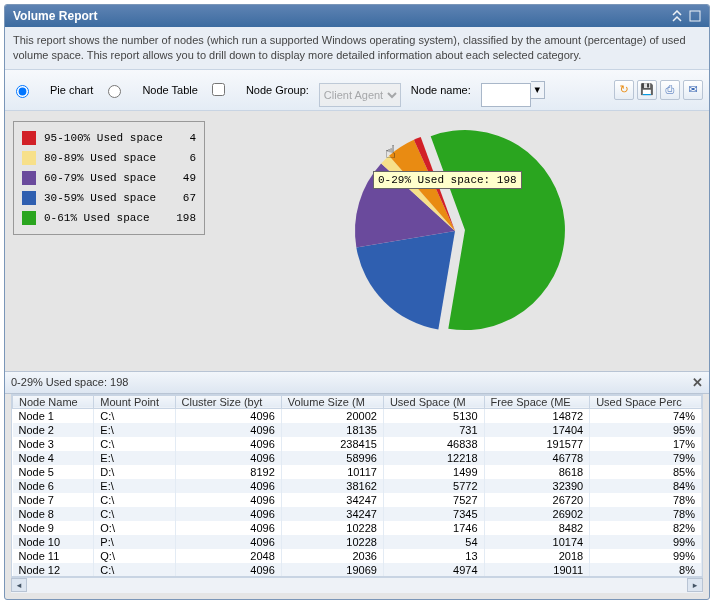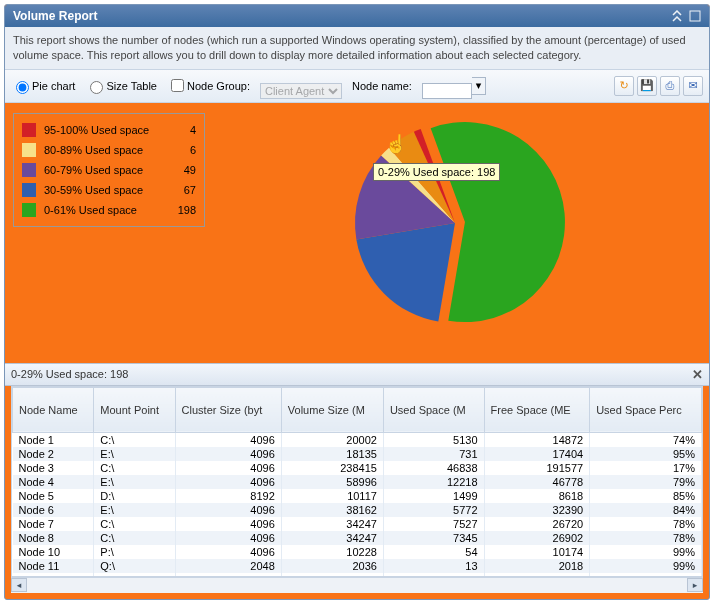--- a/index.html
+++ b/index.html
@@ -9,21 +9,21 @@
     font-size: 11px;
     background: #fff;
     padding: 4px;
   }
   .panel {
     border: 1px solid #7a96b8;
     width: 706px;
     height: 596px;
     border-radius: 3px;
     overflow: hidden;
-    background: #f97316;
+    background: #e5e5e5;
     position: relative;
     display: flex;
     flex-direction: column;
   }
   .titlebar {
     background: linear-gradient(#5e83b3, #3c6ba0);
     color: #fff;
     font-weight: bold;
     font-size: 12px;
     padding: 4px 8px;
@@ -42,37 +42,38 @@
   }
   .toolbar {
     background: linear-gradient(#f7f9fc,#e4ecf5);
     border-bottom: 1px solid #c8d4e3;
     padding: 3px 6px;
     display: flex;
     align-items: center;
     gap: 10px;
     font-size: 11px;
   }
-  .toolbar label { display:flex; align-items:center; gap:0; white-space:nowrap;}
+  .toolbar label { display:flex; align-items:center; gap:18px; white-space:nowrap;}
   .toolbar select, .toolbar input[type=text] {
-    font-size:11px; border:1px solid #a9b7c9; height:16px;margin-top:10px;
+    font-size:11px; border:1px solid #a9b7c9; height:24px;margin-top:10px;
   }
   .nodecombo { width:50px; background:#fff; border:1px solid #a9b7c9; height:18px;}
   .tool-icons { display:flex; gap:3px; margin-left:auto; }
   .tool-icons .tbtn {
     width:20px; height:20px; border:1px solid #b8c4d4; border-radius:2px;
     background:linear-gradient(#fff,#e6edf5); display:flex; align-items:center;justify-content:center;
     cursor:pointer; font-size:11px;
   }
   .chart-area {
     display:flex;
     padding: 10px 8px 4px 8px;
     gap: 4px;
     height: 260px;
     position:relative;
+    font-family:Liberation Mono, monospace;
   }
   .legend {
     border:1px solid #999;
     padding:6px 8px;
     align-self:flex-start;
     font-size:11px;
   }
   .legend-row { display:flex; align-items:center; gap:8px; padding:3px 0;}
   .swatch { width:14px; height:14px; }
   .legend-label { width:120px; }
@@ -107,21 +108,21 @@
     overflow:auto;
     height:100%;
     margin: 0 6px;
     border:1px solid #c8d4e3;
     background:#fff;
   }
   table.grid { border-collapse:collapse; width:100%; font-size:11px;}
   table.grid th {
     background: linear-gradient(#f4f7fb,#e3ebf4);
     border:1px solid #c8d4e3;
-    padding:16px 6px;
+    padding:0 6px;
     text-align:left;
     font-weight:normal;
     color:#333;
     white-space:nowrap;
   }
   table.grid td {
     border-right:1px solid #e3ebf4;
     padding:1px 6px;
     white-space:nowrap;
   }
@@ -161,21 +162,21 @@
 
   <div class="desc">This report shows the number of nodes (which run a supported Windows operating system), classified by the amount (percentage) of used volume space. This report allows you to drill down to display more detailed information about each selected category.</div>
 
   <div class="toolbar">
     <label>
       <input type="radio" name="view" checked="" style="">
       <span>Pie chart</span>
     </label>
     <label>
       <input type="radio" name="view" style="">
-      <span>Size Table</span>
+      <span>Node Table</span>
     </label>
     <label>
       <input type="checkbox" style="">
       <span>Node Group:</span>
     </label>
     <select disabled="" style="color:#888;background:#eee;">
       <option>Client Agent</option>
     </select>
     <span>Node name:</span>
     <div style="display:flex;align-items:center;">
@@ -328,20 +329,29 @@
             <tr>
               <td>Node 8</td>
               <td>C:\</td>
     <td class="num">4096</td>
               <td class="num">34247</td>
     <td class="num">7345</td>
               <td class="num">26902</td>
     <td class="num">78%</td>
             </tr>
             <tr>
+              <td>Node 9</td>
+              <td>O:\</td>
+    <td class="num">4096</td>
+              <td class="num">10228</td>
+    <td class="num">1746</td>
+              <td class="num">8482</td>
+    <td class="num">82%</td>
+            </tr>
+            <tr>
               <td>Node 10</td>
               <td>P:\</td>
     <td class="num">4096</td>
               <td class="num">10228</td>
     <td class="num">54</td>
               <td class="num">10174</td>
     <td class="num">99%</td>
             </tr>
             <tr>
               <td>Node 11</td>

